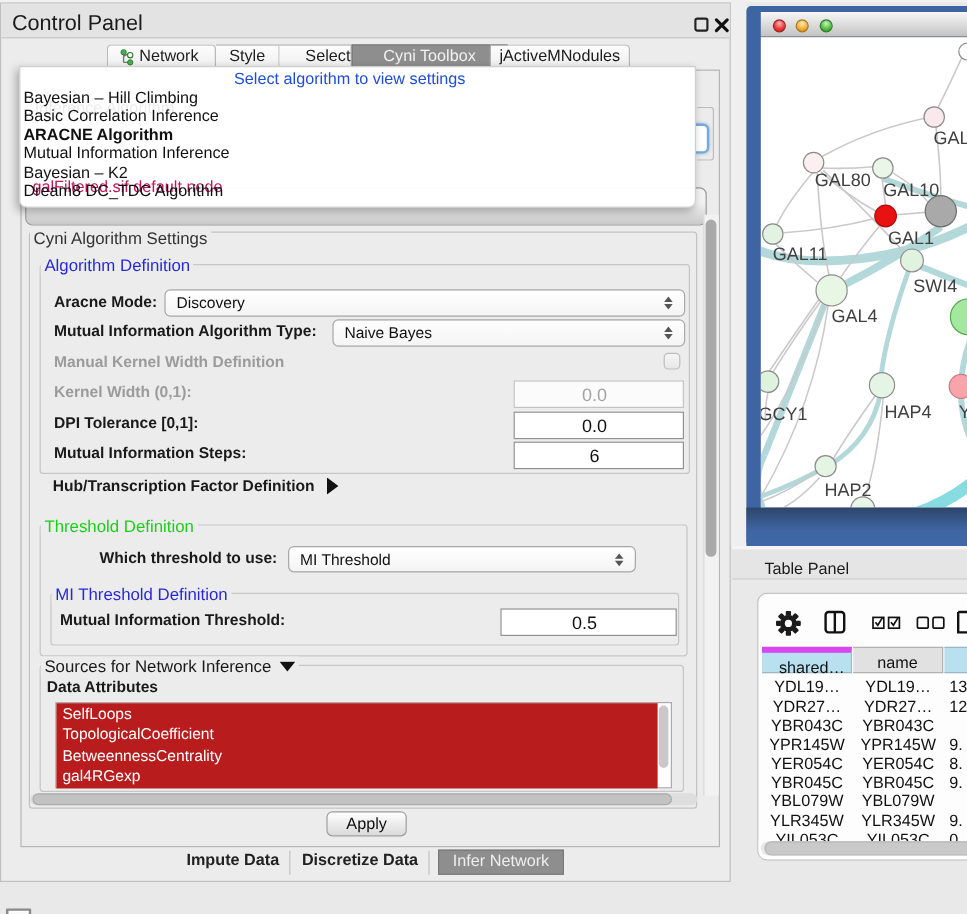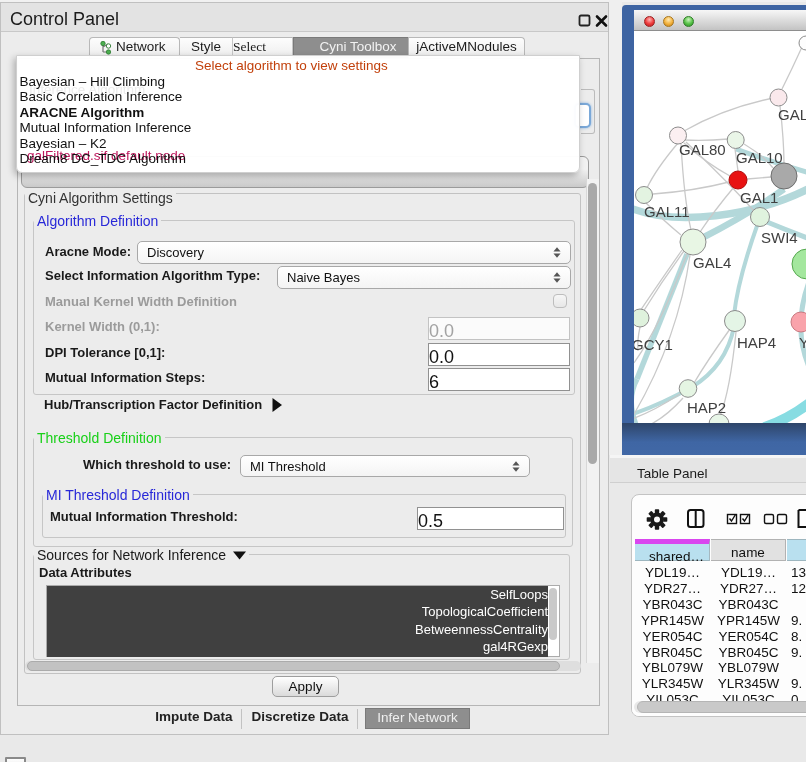--- a/index.html
+++ b/index.html
@@ -4,21 +4,21 @@
 <style>
   * { margin:0; padding:0; box-sizing:border-box; }
   html,body { width:806px; height:762px; overflow:hidden; }
   body { font-family:"Liberation Sans", sans-serif; background:#e9e9e9; position:relative; }
   .abs { position:absolute; }
   .lbl { font-size:13px; font-weight:bold; color:#1a1a1a; white-space:nowrap; }
   .dis { color:#9b9b9b; }
   .combo { position:absolute; background:linear-gradient(#ffffff,#f4f4f4); border:1px solid #a8a8a8; border-radius:5px; font-size:13px; color:#111; }
   .combo .ctext { position:absolute; left:9px; top:2.5px; }
   .spin { position:absolute; right:9px; top:50%; margin-top:-5.5px; width:8px; height:11px; }
-  .field { position:absolute; background:#fff; border:1px solid #919191; font-size:18px; color:#111; text-align:left; padding-right:7px; }
+  .field { position:absolute; background:#fff; border:1px solid #919191; font-size:15px; color:#111; text-align:center; padding-right:7px; }
   .group { position:absolute; border:1px solid #c2c2c2; border-radius:3px; }
   .gtitle { position:absolute; top:-8px; left:0px; background:#ececec; padding:0 3px; font-size:14px; white-space:nowrap; }
 </style>
 </head>
 <body>
 
 <div class="abs" style="left:0; top:0; width:806px; height:2px; background:#f1f1f1;"></div>
 <div class="abs" style="left:609px; top:0; width:13px; height:455px; background:#efefef;"></div>
 
 <div class="abs" id="cpwin" style="left:0; top:2px; width:609px; height:733px; background:#ececec; border:1px solid #c0c0c0;">
@@ -35,21 +35,21 @@
     <div class="abs" style="left:88px; top:1px; width:91px; height:21px; background:linear-gradient(#fdfdfd,#ededed); border:1px solid #b8b8b8; border-bottom:none; border-radius:4px 4px 0 0;">
       <svg class="abs" style="left:9px; top:3px;" width="13" height="14" viewBox="0 0 13 14">
         <path d="M4 3 L4 11 M4 11 L9 11 M4 6 L9 3" stroke="#777" stroke-width="1.2" fill="none"></path>
         <circle cx="4" cy="2.5" r="2.2" fill="#4caf50" stroke="#2c7c30" stroke-width="0.8"></circle>
         <circle cx="9.5" cy="5" r="2.2" fill="#fff" stroke="#2c7c30" stroke-width="0.9"></circle>
         <circle cx="9.5" cy="11" r="2.2" fill="#4caf50" stroke="#2c7c30" stroke-width="0.8"></circle>
       </svg>
       <span class="abs" style="left:26px; top:1px;">Network</span>
     </div>
     <div class="abs" style="left:179px; top:1px; width:53px; height:21px; background:linear-gradient(#fdfdfd,#ededed); border-top:1px solid #b8b8b8; border-right:1px solid #c6c6c6; text-align:center; padding-top:1px;">Style</div>
-    <div class="abs" style="left:232px; top:1px; width:60px; height:21px; background:linear-gradient(#fdfdfd,#ededed); border-top:1px solid #b8b8b8; border-right:1px solid #c6c6c6; text-align:left; padding-top:1px;font-family:Liberation Serif, serif;">Select</div>
+    <div class="abs" style="left:232px; top:1px; width:60px; height:21px; background:linear-gradient(#fdfdfd,#ededed); border-top:1px solid #b8b8b8; border-right:1px solid #c6c6c6; text-align:right; padding-top:1px;">Select</div>
     <div class="abs" style="left:292px; top:1px; width:130px; height:21px; background:#8e8e8e; border:1px solid #7a7a7a; text-align:center; padding-top:1px; color:#f2f2f2;">Cyni Toolbox</div>
     <div class="abs" style="left:407px; top:1px; width:117px; height:21px; background:linear-gradient(#fdfdfd,#ededed); border:1px solid #b8b8b8; border-bottom:none; border-radius:0 4px 0 0; text-align:center; padding-top:1px;">jActiveMNodules</div>
   </div>
 
   <div class="abs" id="subpanel" style="left:16px; top:55px; width:583px; height:648px; background:#ececec; border:1px solid #b5b5b5;">
 
     <div class="abs" style="left:556px; top:44px; width:17px; height:25px; border:2px solid #7aa8d8; border-radius:5px; background:#fff; box-shadow:0 0 3px #8ab4e0;"></div>
     <div class="abs" style="left:563px; top:30px; width:14px; height:45px; border:1px solid #bbb; border-left:none; border-radius:0 3px 3px 0;"></div>
     <div class="abs" style="left:3px; top:97px; width:568px; height:32px; background:linear-gradient(#f2f2f2 40%,#c9c9c9); border:1px solid #9b9b9b; border-radius:6px;"></div>
 
@@ -61,21 +61,21 @@
 
         <div class="lbl abs" style="left:11px; top:23px;">Aracne Mode:</div>
         <div class="combo" style="left:103px; top:20px; width:434px; height:23px;">
           <span class="ctext">Discovery</span>
           <svg class="spin" viewBox="0 0 9 12">
               <path d="M4.5 0 L8.5 5 L0.5 5 Z" fill="#555"></path>
               <path d="M4.5 12 L8.5 7 L0.5 7 Z" fill="#555"></path>
             </svg>
         </div>
 
-        <div class="lbl abs" style="left:11px; top:47px;">Select Information Algorithm Type:</div>
+        <div class="lbl abs" style="left:11px; top:47px;">Mutual Information Algorithm Type:</div>
         <div class="combo" style="left:243px; top:45px; width:294px; height:23px;">
           <span class="ctext">Naive Bayes</span>
           <svg class="spin" viewBox="0 0 9 12">
               <path d="M4.5 0 L8.5 5 L0.5 5 Z" fill="#555"></path>
               <path d="M4.5 12 L8.5 7 L0.5 7 Z" fill="#555"></path>
             </svg>
         </div>
 
         <div class="lbl dis abs" style="left:11px; top:73px;">Manual Kernel Width Definition</div>
         <div class="abs" style="left:519px; top:73px; width:14px; height:14px; background:linear-gradient(#f6f6f6,#e7e7e7); border:1.5px solid #bdbdbd; border-radius:4px;"></div>
@@ -116,21 +116,21 @@
       </div>
 
       <div class="group" style="left:8px; top:360px; width:537px; height:106px; border-color:#c6c6c6;">
         <span class="gtitle" style="color:#1a1a1a;">Sources for Network Inference
           <svg width="13" height="9" viewBox="0 0 13 9" style="vertical-align:0px; margin-left:3px;">
               <path d="M0 0.5 L13 0.5 L6.5 8.5 Z" fill="#111"></path>
             </svg>
         </span>
         <div class="lbl abs" style="left:5px; top:10px;">Data Attributes</div>
         <div class="abs" style="left:12px; top:30px; width:514px; height:72px; background:#fff; border:1px solid #ababab;">
-          <div class="abs" style="left:0; top:0; width:501px; height:71px; background:#404040; color:#fff; font-size:13px; line-height:17.4px; padding-left:5px;text-align:right;">
+          <div class="abs" style="left:0; top:0; width:501px; height:71px; background:#b91c1c; color:#fff; font-size:13px; line-height:17.4px; padding-left:5px;">
             SelfLoops<br>TopologicalCoefficient<br>BetweennessCentrality<br>gal4RGexp
           </div>
           <div class="abs" style="right:2px; top:2px; width:8px; height:52px; background:#c9c9c9; border-radius:4px;"></div>
         </div>
       </div>
 
       <div class="abs" style="left:0px; top:467px; width:556px; height:10px; background:#dedede; border-radius:5px;">
         <div class="abs" style="left:2px; top:0px; width:533px; height:10px; background:#c2c2c2; border:1px solid #ababab; border-radius:5px;"></div>
       </div>
     </div>
@@ -142,21 +142,21 @@
   </div>
 
   <div class="abs" style="left:0; top:705px; width:100%; height:22px; font-size:13.5px; font-weight:bold; color:#222;">
     <div class="abs" style="left:146px; top:1px; width:95px; height:20px; text-align:center; padding-top:0px; border-right:1px solid #c2c2c2;">Impute Data</div>
     <div class="abs" style="left:242px; top:1px; width:115px; height:20px; text-align:center; padding-top:0px; border-right:1px solid #c2c2c2;">Discretize Data</div>
     <div class="abs" style="left:364px; top:0px; width:105px; height:21px; background:#8e8e8e; border:1px solid #7a7a7a; text-align:center; padding-top:1px; color:#efefef; font-weight:normal;">Infer Network</div>
   </div>
 </div>
 
 <div class="abs" id="popup" style="left:16px; top:55px; width:564px; height:118px; background:rgba(255,255,255,0.97); border:1px solid #cfcfcf; border-radius:0 0 6px 6px; box-shadow:-2px 3px 7px rgba(0,0,0,0.28); z-index:50; font-size:13.5px; color:#111;">
-  <div class="abs" style="left:178px; top:2px; color:#c2410c;">Select algorithm to view settings</div>
+  <div class="abs" style="left:178px; top:2px; color:#1d4ed8;">Select algorithm to view settings</div>
   <div class="abs" style="left:12px; top:26px; color:#ececec;">Inference Algorithm</div>
   <div class="abs" style="left:10px; top:92px; color:#be185d;">galFiltered.sif default node</div>
   <div class="abs" style="left:2.5px; top:17.5px; line-height:15.55px; white-space:nowrap;">
     Bayesian – Hill Climbing<br>
     Basic Correlation Inference<br>
     <b>ARACNE Algorithm</b><br>
     Mutual Information Inference<br>
     Bayesian – K2<br>
     Dream8 DC_TDC Algorithm
   </div>

